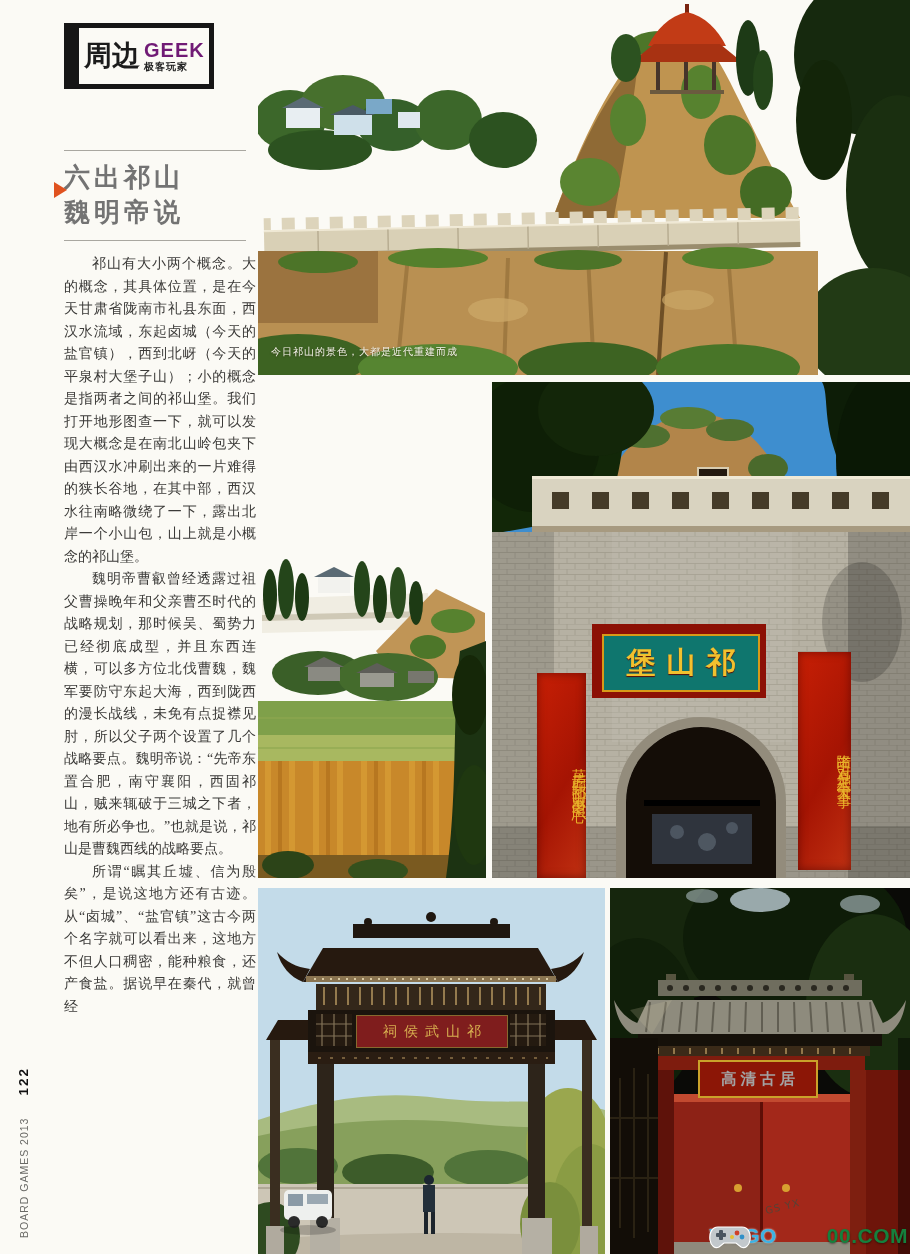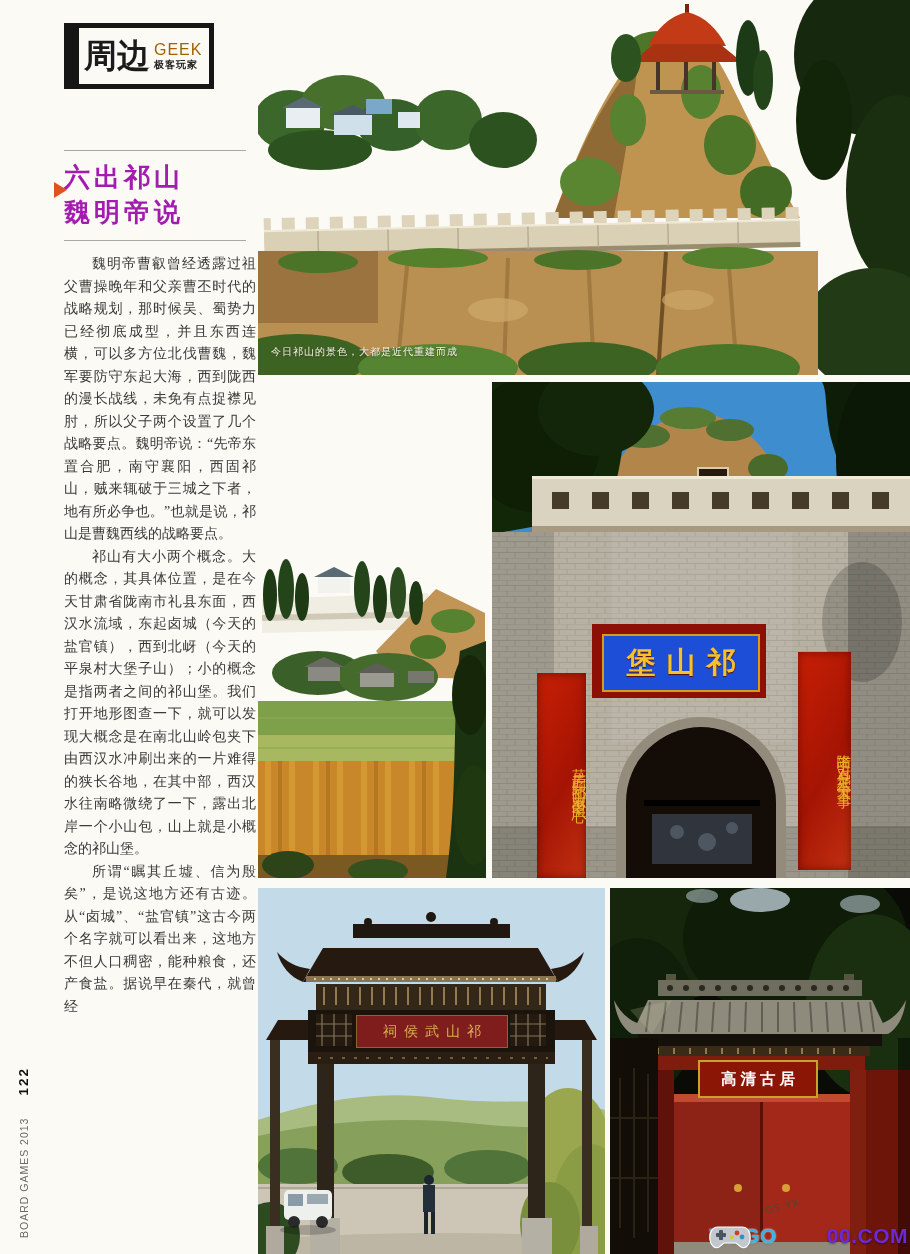--- a/index.html
+++ b/index.html
@@ -9,73 +9,73 @@
   
   .spine{position:absolute;left:16px;top:1238px;width:220px;transform:rotate(-90deg);transform-origin:0 0;
          font-family:"Liberation Sans","DejaVu Sans",sans-serif;color:#6a6a66;font-size:10.5px;letter-spacing:1px;
          white-space:nowrap;}
   .spine .pageno{font-weight:bold;color:#111;font-size:13.5px;margin-left:22px;letter-spacing:2px;}
 
   
   .badge{position:absolute;left:64px;top:23px;width:150px;height:66px;border:5px solid #161616;
          box-sizing:border-box;display:flex;align-items:center;background:#fbfaf5;}
   .badge .tab{width:10px;height:100%;background:#161616;}
-  .badge .zh{font-size:33px;font-weight:bold;color:#1b1b1b;line-height:1;padding:0 4px 0 5px;letter-spacing:0;}
+  .badge .zh{font-size:28px;font-weight:bold;color:#1b1b1b;line-height:1;padding:0 4px 0 5px;letter-spacing:0;}
   .badge .col{display:flex;flex-direction:column;justify-content:center;font-family:"Liberation Sans",sans-serif;}
-  .badge .geek{font-weight:400;font-size:16px;color:#a16207;letter-spacing:1px;line-height:1.1;}
+  .badge .geek{font-weight:700;font-size:20px;color:#701a75;letter-spacing:1px;line-height:1.1;}
   .badge .geekcn{font-weight:bold;font-size:10px;color:#222;letter-spacing:1px;line-height:1.2;}
 
   
   .titleblock{position:absolute;left:64px;top:150px;width:182px;}
   .rule{height:1px;background:#a9a7a0;}
-  .titleblock h1{margin:9px 0 10px 0;font-size:26px;font-weight:bold;color:#a21caf;line-height:35px;letter-spacing:4px;}
+  .titleblock h1{margin:9px 0 10px 0;font-size:26px;font-weight:bold;color:#737373;line-height:35px;letter-spacing:4px;}
   .tri{position:absolute;left:-10px;top:32px;width:0;height:0;border-left:13px solid #e0521f;
        border-top:8px solid transparent;border-bottom:8px solid transparent;}
 
   
   .bodycol{position:absolute;left:64px;top:253px;width:192px;height:966px;overflow:hidden;
            font-size:14px;line-height:22.5px;color:#3b3a38;text-align:justify;}
   .bodycol p{margin:0;text-indent:2em;}
 
   
   .photo{position:absolute;overflow:hidden;}
   #photo1{left:258px;top:0;width:652px;height:375px;}
   #photo2{left:492px;top:382px;width:418px;height:496px;}
   #photo3{left:258px;top:555px;width:228px;height:323px;}
   #photo4{left:258px;top:888px;width:347px;height:366px;}
   #photo5{left:610px;top:888px;width:300px;height:366px;}
   .photo svg{position:absolute;left:0;top:0;}
 
   .caption{position:absolute;left:13px;top:345px;font-size:10px;color:#f6f4ec;letter-spacing:1px;
            text-shadow:0 1px 2px rgba(40,30,10,.6);font-family:Liberation Serif, serif;}
 
-  .plaque-fort{position:absolute;left:110px;top:252px;width:154px;height:54px;background:#1d4ed8;
+  .plaque-fort{position:absolute;left:110px;top:252px;width:154px;height:54px;background:#0f766e;
                border:2px solid #d89a18;outline:4px solid #8c1005;display:flex;align-items:center;justify-content:center;
                font-size:29px;font-weight:bold;color:#f2c12e;letter-spacing:11px;text-indent:11px;
                text-shadow:0 1px 1px #5e0c02;}
   .couplet{position:absolute;background:linear-gradient(120deg,#c71f05,#a51403 55%,#c13112);color:#e8b22a;
            writing-mode:vertical-rl;text-orientation:upright;font-size:14.5px;letter-spacing:4px;
            display:flex;justify-content:center;box-shadow:inset 0 0 10px rgba(60,0,0,.55);line-height:1;}
   .couplet.left{left:45px;top:291px;width:49px;height:205px;padding-top:6px;box-sizing:border-box;}
   .couplet.right{left:306px;top:270px;width:53px;height:218px;padding-top:8px;box-sizing:border-box;}
 
   .plaque-shrine{position:absolute;left:98px;top:127px;width:150px;height:31px;background:#7f1d1d;
                  border:1.5px solid #87692f;display:flex;align-items:center;justify-content:center;
                  color:#d8b050;font-size:14px;letter-spacing:7px;text-indent:7px;}
   .plaque-temple{position:absolute;left:88px;top:172px;width:120px;height:38px;background:#8c1606;
                  border:2px solid #caa22a;box-sizing:border-box;display:flex;align-items:center;justify-content:center;
-                 color:#ffffff;font-size:15.5px;font-weight:bold;letter-spacing:4px;text-indent:4px;}
+                 color:#a3a3a3;font-size:15.5px;font-weight:bold;letter-spacing:4px;text-indent:4px;}
 
   
   .scribble{position:absolute;right:110px;bottom:42px;font-size:10px;color:#4c463a;transform:rotate(-14deg);
             font-family:"DejaVu Sans",sans-serif;letter-spacing:1px;opacity:.85;}
   .watermark{position:absolute;right:2px;bottom:6px;display:flex;align-items:center;gap:3px;
              font-family:"Liberation Sans",sans-serif;font-weight:bold;font-size:21px;letter-spacing:.5px;}
   .watermark .blue{color:#3cb2e4;text-shadow:0 0 2px #ffffff,0 1px 2px rgba(0,0,0,.35);}
-  .watermark .gray{color:#6d28d9;text-shadow:0 1px 2px rgba(0,0,0,.45);margin-left:47px;}
+  .watermark .gray{color:#15803d;text-shadow:0 1px 2px rgba(0,0,0,.45);margin-left:47px;}
 </style>
 </head>
 <body>
 
 <div id="page">
 
   <div class="spine">
     <span>BOARD GAMES 2013</span><span class="pageno">122</span>
   </div>
 
@@ -90,22 +90,22 @@
 
   <div class="titleblock">
     <div class="rule"></div>
     <div class="tri"></div>
     <h1><span>六出祁山</span><br>
         <span>魏明帝说</span></h1>
     <div class="rule"></div>
   </div>
 
   <div class="bodycol">
+    <p>祁山有大小两个概念。大的概念，其具体位置，是在今天甘肃省陇南市礼县东面，西汉水流域，东起卤城（今天的盐官镇），西到北岈（今天的平泉村大堡子山）；小的概念是指两者之间的祁山堡。我们打开地形图查一下，就可以发现大概念是在南北山岭包夹下由西汉水冲刷出来的一片难得的狭长谷地，在其中部，西汉水往南略微绕了一下，露出北岸一个小山包，山上就是小概念的祁山堡。</p>
     <p>魏明帝曹叡曾经透露过祖父曹操晚年和父亲曹丕时代的战略规划，那时候吴、蜀势力已经彻底成型，并且东西连横，可以多方位北伐曹魏，魏军要防守东起大海，西到陇西的漫长战线，未免有点捉襟见肘，所以父子两个设置了几个战略要点。魏明帝说：“先帝东置合肥，南守襄阳，西固祁山，贼来辄破于三城之下者，地有所必争也。”也就是说，祁山是曹魏西线的战略要点。</p>
-    <p>祁山有大小两个概念。大的概念，其具体位置，是在今天甘肃省陇南市礼县东面，西汉水流域，东起卤城（今天的盐官镇），西到北岈（今天的平泉村大堡子山）；小的概念是指两者之间的祁山堡。我们打开地形图查一下，就可以发现大概念是在南北山岭包夹下由西汉水冲刷出来的一片难得的狭长谷地，在其中部，西汉水往南略微绕了一下，露出北岸一个小山包，山上就是小概念的祁山堡。</p>
     <p>所谓“瞩其丘墟、信为殷矣”，是说这地方还有古迹。从“卤城”、“盐官镇”这古今两个名字就可以看出来，这地方不但人口稠密，能种粮食，还产食盐。据说早在秦代，就曾经</p>
   </div>
 
   <div class="photo" id="photo1">
     <svg width="652" height="375" viewBox="0 0 652 375">
       <defs>
         <pattern id="merlon1" width="24" height="16" patternUnits="userSpaceOnUse">
           <rect x="0" y="1" width="13" height="15" fill="#ddd4bb"></rect>
         </pattern>
       </defs>

